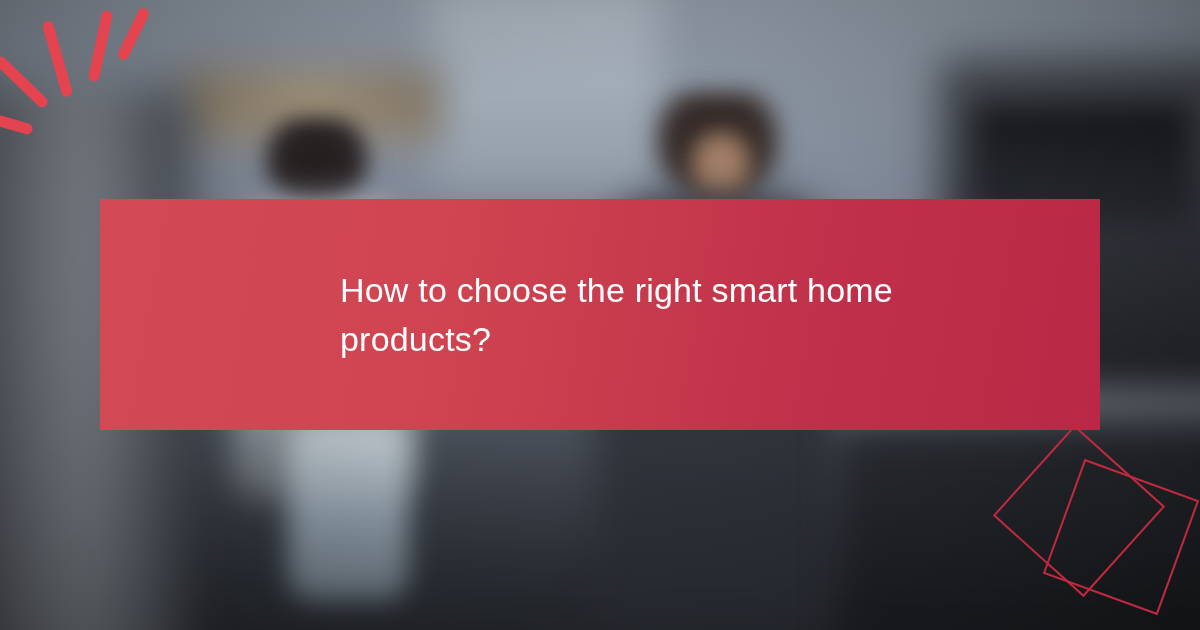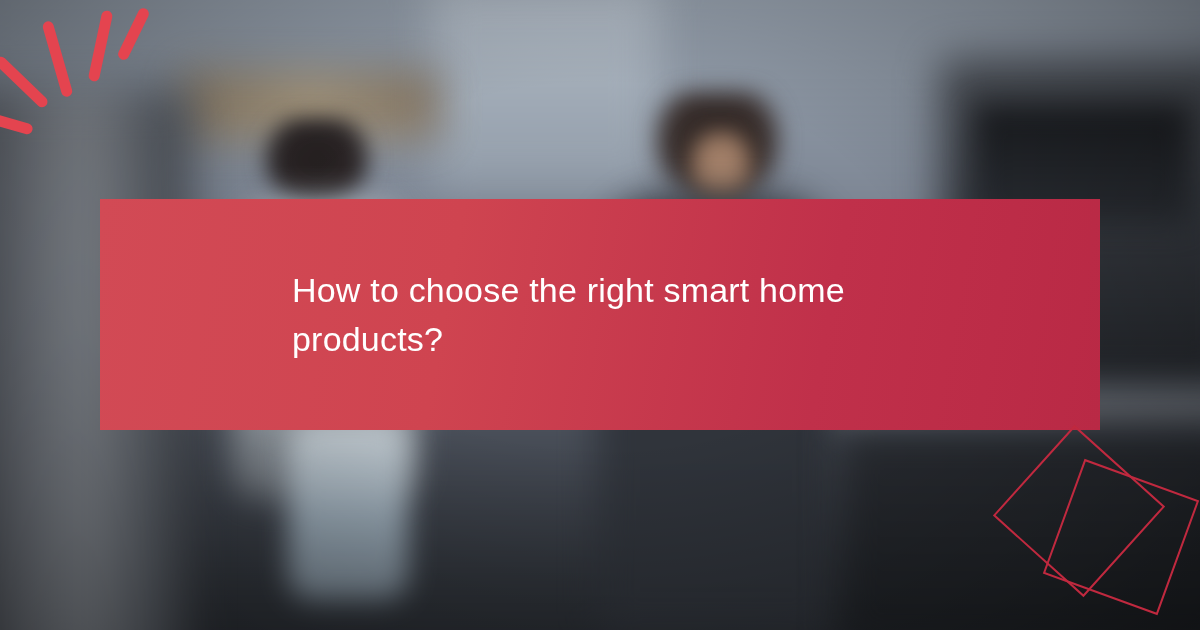--- a/index.html
+++ b/index.html
@@ -191,20 +191,21 @@
     align-items: center;
   }
   .banner-title {
     color: #ffffff;
     font-size: 34px;
     line-height: 1.44;
     font-weight: 400;
     letter-spacing: .2px;
     padding: 0 96px 0 192px;
     max-width: 700px;
+    margin-left: 48px;
   }
 
   
   .sparkle {
     position: absolute;
     left: 0; top: 0;
     width: 170px; height: 160px;
     pointer-events: none;
   }
   .spark {

